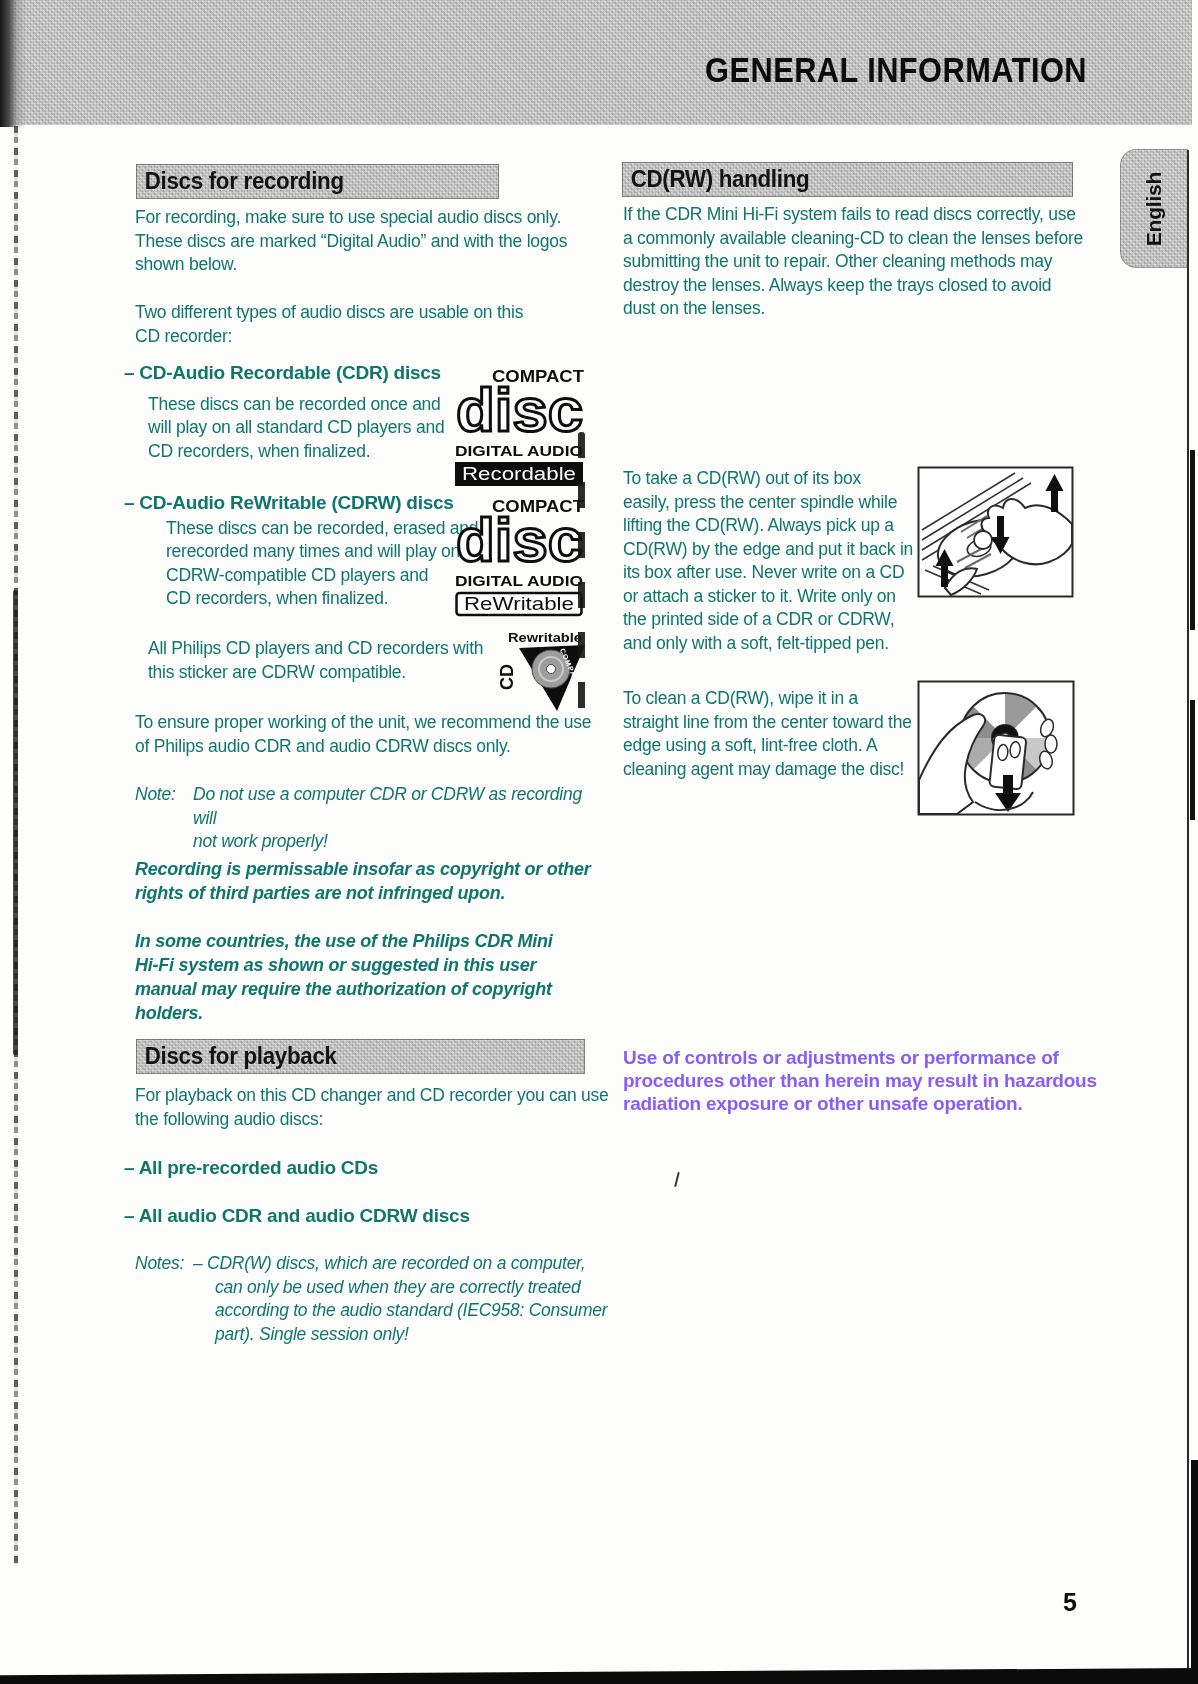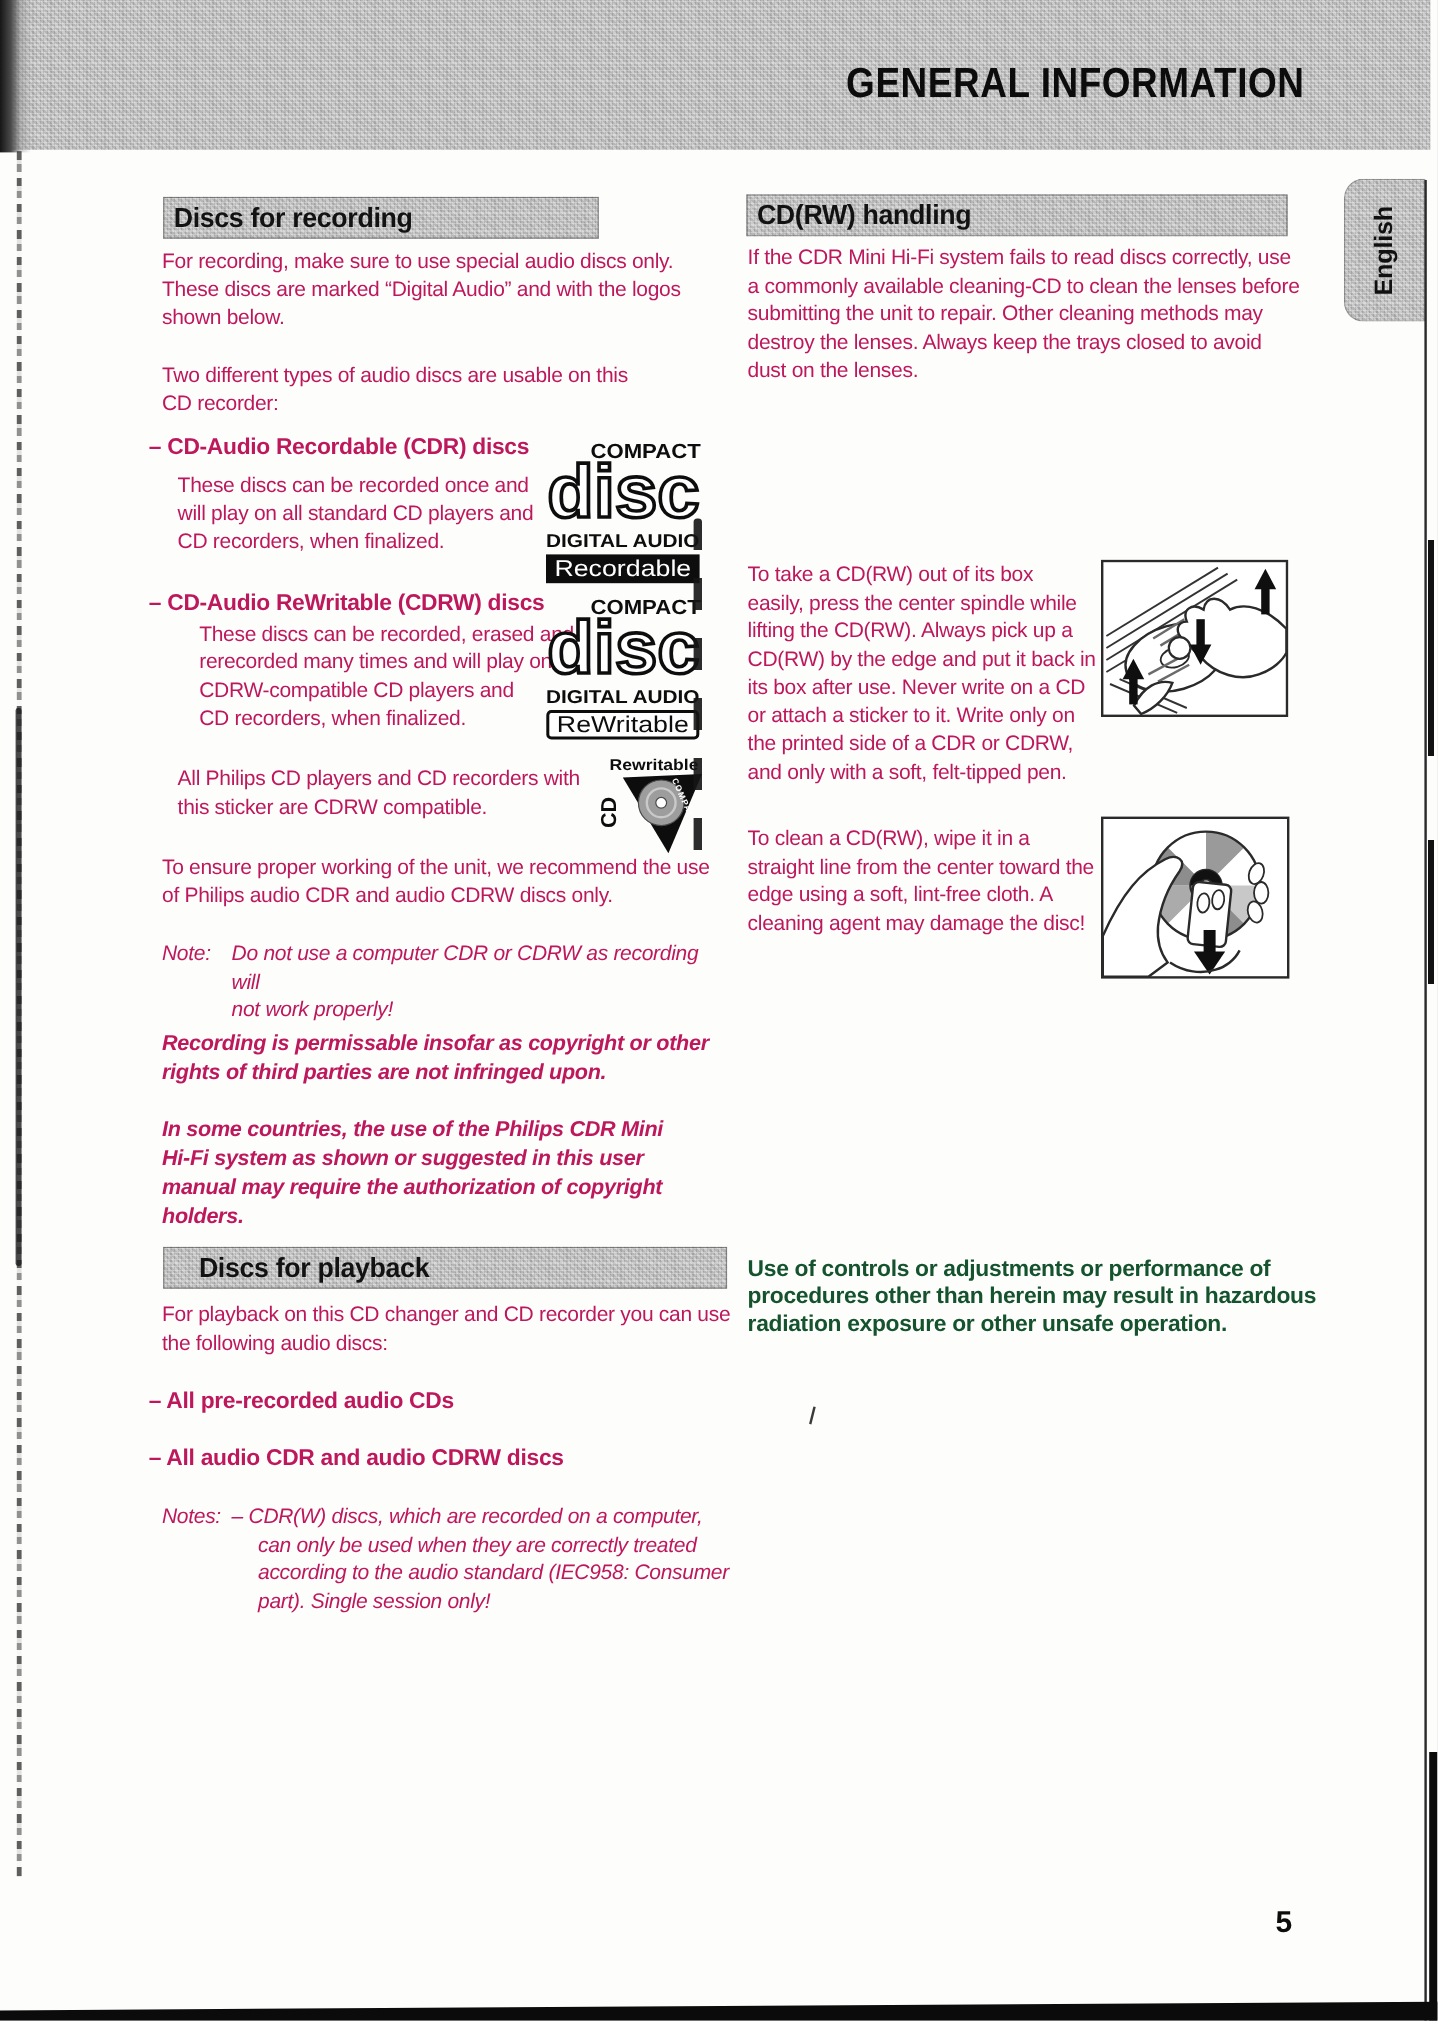--- a/index.html
+++ b/index.html
@@ -1,19 +1,19 @@
 <!DOCTYPE html>
 <html><head>
 <meta charset="utf-8">
 <style>
   html,body{margin:0;padding:0;background:#e9e9e9;}
   #page{position:relative;width:1198px;height:1684px;background:#fdfdfc;overflow:hidden;
         font-family:"Liberation Sans",sans-serif;color:#121212;}
   .abs{position:absolute;}
-  .txt{white-space:pre-line;font-size:17.5px;line-height:23.5px;letter-spacing:-0.25px;color:#be185d;}
+  .txt{white-space:pre-line;font-size:17.5px;line-height:23.5px;letter-spacing:-0.25px;color:#0f766e;}
   .b{font-weight:bold;}
   .i{font-style:italic;}
   .tex{background-color:#c6c6c6;
        background-image:
         repeating-linear-gradient(0deg, rgba(255,255,255,.28) 0 1px, rgba(0,0,0,0) 1px 3px),
         repeating-linear-gradient(90deg, rgba(0,0,0,.10) 0 1px, rgba(0,0,0,0) 1px 3px),
         repeating-linear-gradient(45deg, rgba(0,0,0,.08) 0 2px, rgba(255,255,255,.10) 2px 4px);}
   .bar{height:35px;box-shadow:inset 0 0 0 1px rgba(70,70,70,.55);}
   .bar span{display:block;font-weight:bold;font-size:23px;line-height:34px;padding-left:9px;
             letter-spacing:-0.3px;transform:scaleX(.97);transform-origin:left center;}
@@ -105,21 +105,21 @@
   </div>
 
   <div class="abs txt b i" style="left:135px;top:857px;font-size:18px;line-height:24px;">Recording is permissable insofar as copyright or other
 rights of third parties are not infringed upon.</div>
 
   <div class="abs txt b i" style="left:135px;top:929px;font-size:18px;line-height:24px;">In some countries, the use of the Philips CDR Mini
 Hi-Fi system as shown or suggested in this user
 manual may require the authorization of copyright
 holders.</div>
 
-  <div class="abs tex bar" style="left:136px;top:1039px;width:449px;padding-left:21px;">
+  <div class="abs tex bar" style="left:136px;top:1039px;width:449px;">
     <span>Discs for playback</span>
   </div>
 
   <div class="abs txt" style="left:135px;top:1084px;">For playback on this CD changer and CD recorder you can use
 the following audio discs:</div>
 
   <div class="abs txt b" style="left:124px;top:1156px;font-size:19px;">– All pre-recorded audio CDs</div>
 
   <div class="abs txt b" style="left:124px;top:1204px;font-size:19px;">– All audio CDR and audio CDRW discs</div>
 
@@ -226,21 +226,21 @@
       </g>
       <g fill="#0f0f0f">
         <rect x="86" y="95" width="10" height="21"></rect>
           <polygon points="78,113 104,113 91,132"></polygon>
       </g>
       <path d="M58 122 C70 130 84 132 96 128 C104 126 112 120 116 112" fill="none" stroke="#2a2a2a" stroke-width="2"></path>
     </svg>
   </div>
 
   <div class="abs" style="left:623px;top:1039px;">
-    <div class="txt b" style="font-size:19px;line-height:23px;margin-top:7px;color:#14532d;">Use of controls or adjustments or performance of
+    <div class="txt b" style="font-size:19px;line-height:23px;margin-top:7px;color:#8b5cf6;">Use of controls or adjustments or performance of
 procedures other than herein may result in hazardous
 radiation exposure or other unsafe operation.</div>
   </div>
 
   <div class="abs b" style="left:1063px;top:1588px;font-size:25px;color:#0c0c0c;">5</div>
 
   <div class="abs" style="left:14px;top:126px;width:4px;height:1438px;opacity:.85;
               background:repeating-linear-gradient(180deg,rgba(20,20,20,.8) 0 7px,rgba(130,130,130,.25) 7px 11px,rgba(40,40,40,.6) 11px 17px,rgba(210,210,210,.15) 17px 22px);"></div>
   <div class="abs" style="left:13px;top:590px;width:5px;height:465px;background:#1c1c1c;opacity:.8;border-radius:2px;"></div>
   <div class="abs" style="left:578px;top:432px;width:7px;height:296px;opacity:.9;

